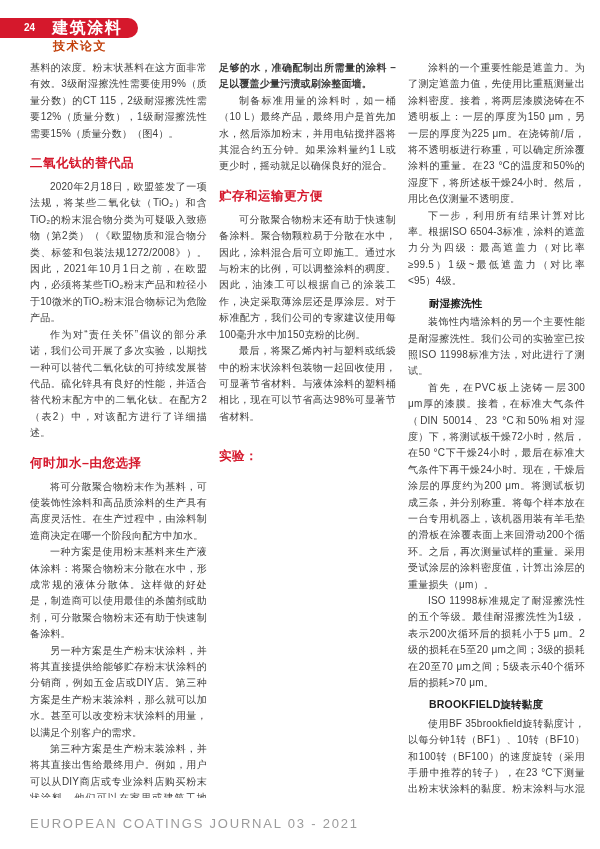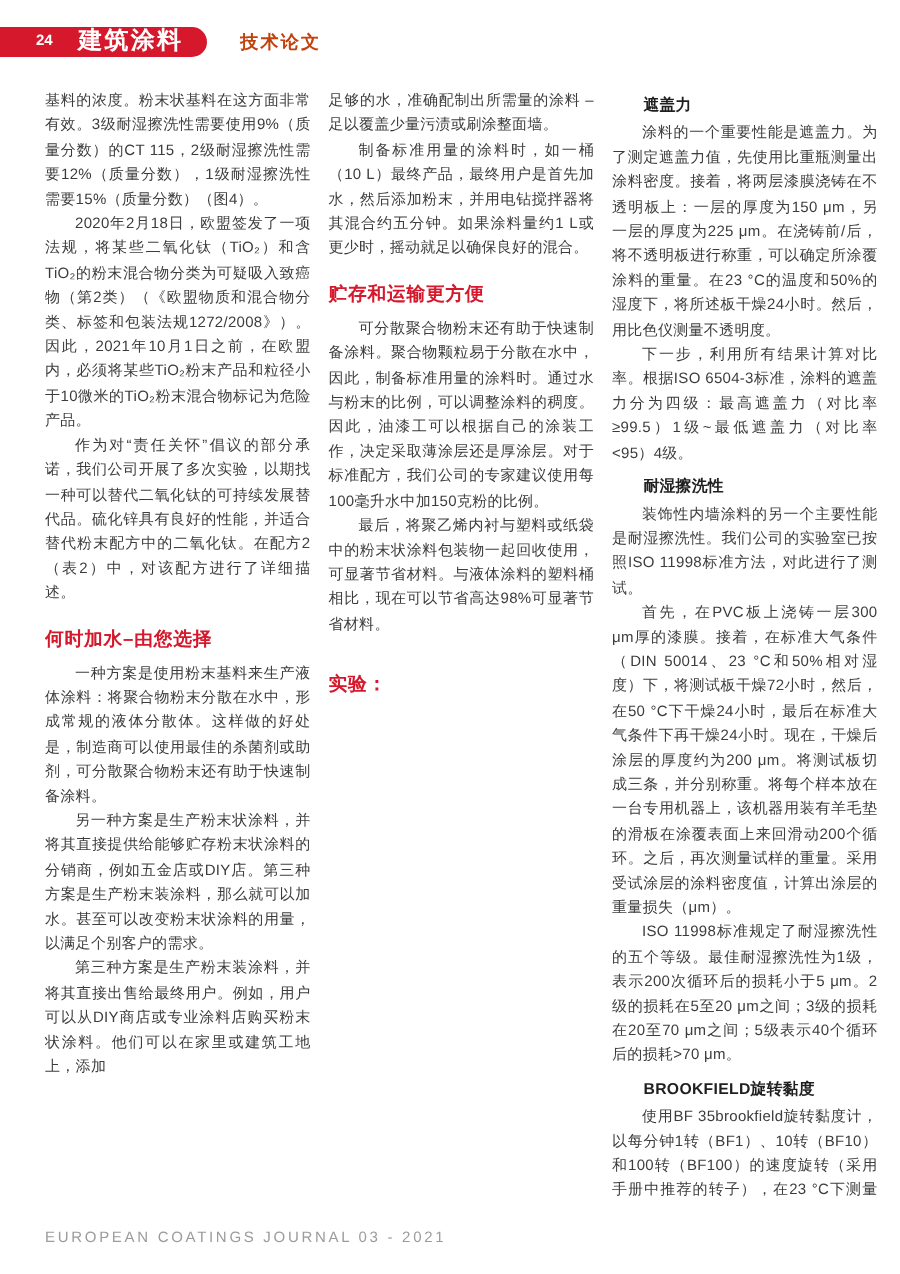--- a/index.html
+++ b/index.html
@@ -5,21 +5,21 @@
   html,body{margin:0;padding:0;background:#e8e8e8;}
   .page{
     position:relative;
     width:600px;height:849px;
     background:#ffffff;
     margin:0 auto;
     overflow:hidden;
     font-family:"Liberation Sans","DejaVu Sans",sans-serif;
   }
   
-  .header{position:absolute;top:18px;left:0;height:20px;display:flex;align-items:center;}
+  .header{position:absolute;top:18px;left:0;height:20px;display:flex;align-items:center;flex-direction:column;}
   .badge{
     background:#d5182c;color:#fff;height:20px;
     border-radius:0 11px 11px 0;
     display:flex;align-items:center;
     padding:0 16px 0 24px;gap:17px;
     font-weight:bold;
   }
   .badge .page-num{font-size:10px;line-height:20px;}
   .badge .section{font-size:16px;letter-spacing:1.5px;line-height:20px;}
   .article-type{color:#c2410c;font-weight:bold;font-size:12px;letter-spacing:1.5px;margin-left:22px;}
@@ -29,66 +29,67 @@
     display:flex;gap:12px;overflow:hidden;
   }
   .col{
     width:177px;flex:0 0 177px;
     text-align:justify;
     color:#3c3c3c;
     font-size:10px;line-height:16.4px;
     letter-spacing:0.2px;
   }
   .col p{margin:0;text-indent:2em;}
-  .col p.paragraph-flush{text-indent:0;}
+  .col p.paragraph-flush{text-indent:0;font-weight:bold;}
   .col p.lead{text-indent:0;position:relative;}
   .col h3{margin:0;font-weight:bold;}
   .col h3.heading-red{color:#d5182c;font-size:12.5px;line-height:15px;margin:14px 0 8px;letter-spacing:0.5px;}
   .col h3.heading-red.exp{margin-top:24px;}
   .col h3.heading-black{color:#1f1f1f;font-size:10.5px;margin:5px 0 3px;text-indent:2em;}
   .col h3:first-child{margin-top:2px;}
   
   .footer{
     position:absolute;left:30px;bottom:18px;
-    color:#9b9b9b;font-size:10px;letter-spacing:1.8px;
+    color:#9b9b9b;font-size:13px;letter-spacing:1.8px;
   }
 </style>
 </head>
 <body>
 
 <div class="page">
 
   <div class="header">
     <div class="badge">
       <span class="page-num">24</span>
       <span class="section">建筑涂料</span>
     </div>
     <span class="article-type">技术论文</span>
   </div>
 
   <div class="columns">
       <div class="col">
         <p class="lead">基料的浓度。粉末状基料在这方面非常有效。3级耐湿擦洗性需要使用9%（质量分数）的CT 115，2级耐湿擦洗性需要12%（质量分数），1级耐湿擦洗性需要15%（质量分数）（图4）。</p>
+        <h3 class="heading-red">二氧化钛的替代品</h3>
         <p class="paragraph">2020年2月18日，欧盟签发了一项法规，将某些二氧化钛（TiO₂）和含TiO₂的粉末混合物分类为可疑吸入致癌物（第2类）（《欧盟物质和混合物分类、标签和包装法规1272/2008》）。因此，2021年10月1日之前，在欧盟内，必须将某些TiO₂粉末产品和粒径小于10微米的TiO₂粉末混合物标记为危险产品。</p>
         <p class="paragraph">作为对“责任关怀”倡议的部分承诺，我们公司开展了多次实验，以期找一种可以替代二氧化钛的可持续发展替代品。硫化锌具有良好的性能，并适合替代粉末配方中的二氧化钛。在配方2（表2）中，对该配方进行了详细描述。</p>
         <h3 class="heading-red">何时加水–由您选择</h3>
+        <p class="paragraph">将可分散聚合物粉末作为基料，可使装饰性涂料和高品质涂料的生产具有高度灵活性。在生产过程中，由涂料制造商决定在哪一个阶段向配方中加水。</p>
         <p class="paragraph">一种方案是使用粉末基料来生产液体涂料：将聚合物粉末分散在水中，形成常规的液体分散体。这样做的好处是，制造商可以使用最佳的杀菌剂或助剂，可分散聚合物粉末还有助于快速制备涂料。</p>
         <p class="paragraph">另一种方案是生产粉末状涂料，并将其直接提供给能够贮存粉末状涂料的分销商，例如五金店或DIY店。第三种方案是生产粉末装涂料，那么就可以加水。甚至可以改变粉末状涂料的用量，以满足个别客户的需求。</p>
         <p class="paragraph">第三种方案是生产粉末装涂料，并将其直接出售给最终用户。例如，用户可以从DIY商店或专业涂料店购买粉末状涂料。他们可以在家里或建筑工地上，添加</p>
       </div>
       <div class="col">
         <p class="paragraph-flush">足够的水，准确配制出所需量的涂料 – 足以覆盖少量污渍或刷涂整面墙。</p>
         <p class="paragraph">制备标准用量的涂料时，如一桶（10 L）最终产品，最终用户是首先加水，然后添加粉末，并用电钻搅拌器将其混合约五分钟。如果涂料量约1 L或更少时，摇动就足以确保良好的混合。</p>
         <h3 class="heading-red">贮存和运输更方便</h3>
-        <p class="paragraph">可分散聚合物粉末还有助于快速制备涂料。聚合物颗粒易于分散在水中，因此，制备标准用量的涂料时。通过水与粉末的比例，可以调整涂料的稠度。因此，油漆工可以根据自己的涂装工作，决定采取薄涂层还是厚涂层。对于标准配方，我们公司的专家建议使用每100毫升水中加150克粉的比例。</p>
+        <p class="paragraph">可分散聚合物粉末还有助于快速制备涂料。聚合物颗粒易于分散在水中，因此，涂料混合后可立即施工。通过水与粉末的比例，可以调整涂料的稠度。因此，油漆工可以根据自己的涂装工作，决定采取薄涂层还是厚涂层。对于标准配方，我们公司的专家建议使用每100毫升水中加150克粉的比例。</p>
         <p class="paragraph">最后，将聚乙烯内衬与塑料或纸袋中的粉末状涂料包装物一起回收使用，可显著节省材料。与液体涂料的塑料桶相比，现在可以节省高达98%可显著节省材料。</p>
         <h3 class="heading-red exp">实验：</h3>
       </div>
       <div class="col">
-        <h3 class="heading-black">遮盖力</h3>
         <p class="paragraph">涂料的一个重要性能是遮盖力。为了测定遮盖力值，先使用比重瓶测量出涂料密度。接着，将两层漆膜浇铸在不透明板上：一层的厚度为150 μm，另一层的厚度为225 μm。在浇铸前/后，将不透明板进行称重，可以确定所涂覆涂料的重量。在23 °C的温度和50%的湿度下，将所述板干燥24小时。然后，用比色仪测量不透明度。</p>
         <p class="paragraph">下一步，利用所有结果计算对比率。根据ISO 6504-3标准，涂料的遮盖力分为四级：最高遮盖力（对比率≥99.5）1级~最低遮盖力（对比率&lt;95）4级。</p>
         <h3 class="heading-black">耐湿擦洗性</h3>
         <p class="paragraph">装饰性内墙涂料的另一个主要性能是耐湿擦洗性。我们公司的实验室已按照ISO 11998标准方法，对此进行了测试。</p>
         <p class="paragraph">首先，在PVC板上浇铸一层300 μm厚的漆膜。接着，在标准大气条件（DIN 50014、23 °C和50%相对湿度）下，将测试板干燥72小时，然后，在50 °C下干燥24小时，最后在标准大气条件下再干燥24小时。现在，干燥后涂层的厚度约为200 μm。将测试板切成三条，并分别称重。将每个样本放在一台专用机器上，该机器用装有羊毛垫的滑板在涂覆表面上来回滑动200个循环。之后，再次测量试样的重量。采用受试涂层的涂料密度值，计算出涂层的重量损失（μm）。</p>
         <p class="paragraph">ISO 11998标准规定了耐湿擦洗性的五个等级。最佳耐湿擦洗性为1级，表示200次循环后的损耗小于5 μm。2级的损耗在5至20 μm之间；3级的损耗在20至70 μm之间；5级表示40个循环后的损耗&gt;70 μm。</p>
         <h3 class="heading-black">BROOKFIELD旋转黏度</h3>
         <p class="paragraph">使用BF 35brookfield旋转黏度计，以每分钟1转（BF1）、10转（BF10）和100转（BF100）的速度旋转（采用手册中推荐的转子），在23 °C下测量出粉末状涂料的黏度。粉末涂料与水混合后，立即对涂料进行试验。测得的黏度以mPa·s表示。</p>
       </div>
     </div>

